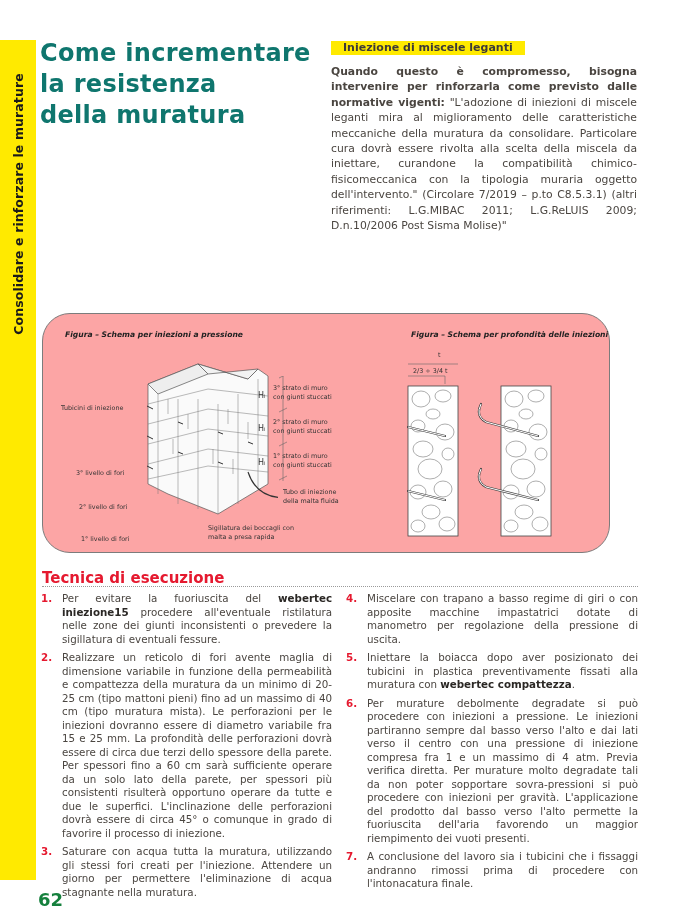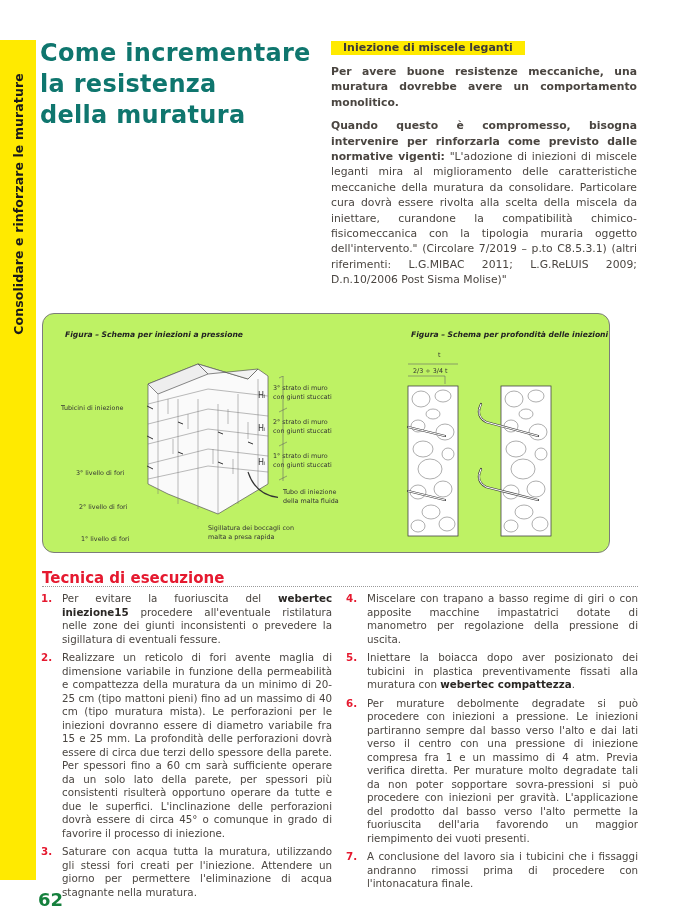--- a/index.html
+++ b/index.html
@@ -25,21 +25,21 @@
   .page-title span { display: block; }
 
   .intro { position: absolute; left: 331px; top: 40px; width: 306px; font-size: 10.8px; line-height: 15.4px; color: #4a4540; }
   .intro-heading { display: inline-block; background: #ffea00; font-weight: bold; font-size: 11px; color: #3d3a37; padding: 0 12px; line-height: 14px; margin-bottom: 9px; }
   .intro-p1 { font-weight: bold; margin-bottom: 8px; text-align: justify; }
   .intro-p2-bold { font-weight: bold; }
   .intro-p2 { text-align: justify; }
 
   .figure-box {
     position: absolute; left: 42px; top: 313px; width: 568px; height: 240px;
-    border: 1.5px solid #7c7c7c; border-radius: 12px; background: #bef264;
+    border: 1.5px solid #7c7c7c; border-radius: 28px; background: #fca5a5;
   }
   .fig-caption { position: absolute; font-style: italic; font-weight: bold; font-size: 7.6px; color: #222; }
   .fig-left-caption { left: 22px; top: 16px; }
   .fig-right-caption { left: 368px; top: 16px; }
   .fig-label { position: absolute; font-size: 6.4px; line-height: 8.5px; color: #333; white-space: nowrap; }
   .fig-svg { position: absolute; }
 
   .section-heading {
     position: absolute; left: 42px; top: 569px;
     font-weight: bold; font-size: 15px; color: #e5192f;
@@ -66,21 +66,20 @@
 </div>
 
 <h1 class="page-title">
   <span>Come incrementare</span>
   <span>la resistenza</span>
   <span>della muratura</span>
 </h1>
 
 <div class="intro">
   <div class="intro-heading">Iniezione di miscele leganti</div>
-  <p class="intro-p1">Per avere buone resistenze meccaniche, una muratura dovrebbe avere un comportamento monolitico.</p>
   <p class="intro-p2"><span class="intro-p2-bold">Quando questo è compromesso, bisogna intervenire per rinforzarla come previsto dalle normative vigenti:</span><span> "L'adozione di iniezioni di miscele leganti mira al miglioramento delle caratteristiche meccaniche della muratura da consolidare. Particolare cura dovrà essere rivolta alla scelta della miscela da iniettare, curandone la compatibilità chimico-fisicomeccanica con la tipologia muraria oggetto dell'intervento." (Circolare 7/2019 – p.to C8.5.3.1) (altri riferimenti: L.G.MIBAC 2011; L.G.ReLUIS 2009; D.n.10/2006 Post Sisma Molise)"</span></p>
 </div>
 
 <div class="figure-box">
   <div class="fig-caption fig-left-caption">Figura – Schema per iniezioni a pressione</div>
   <div class="fig-caption fig-right-caption">Figura – Schema per profondità delle iniezioni</div>
 
   <svg class="fig-svg" style="left:95px;top:40px" width="140" height="180" viewBox="0 0 140 180">
     <g fill="#fafafa" stroke="#555" stroke-width="0.7">
       <polygon points="10,30 60,10 110,25 120,15 130,22 130,130 80,160 30,140 10,130"></polygon>

